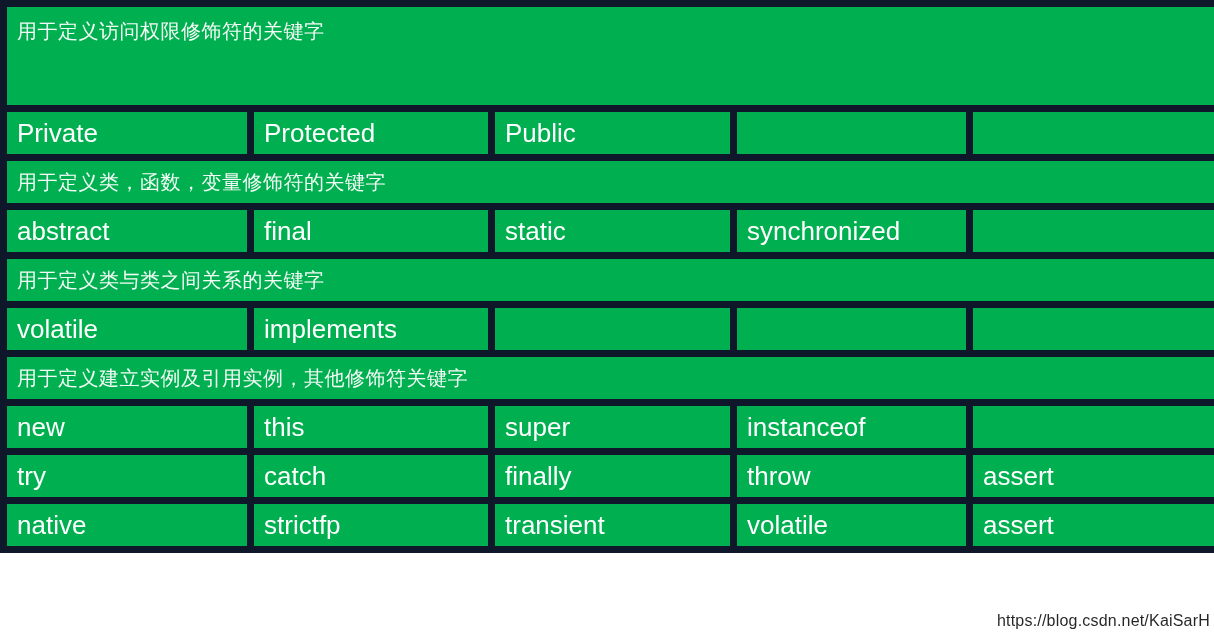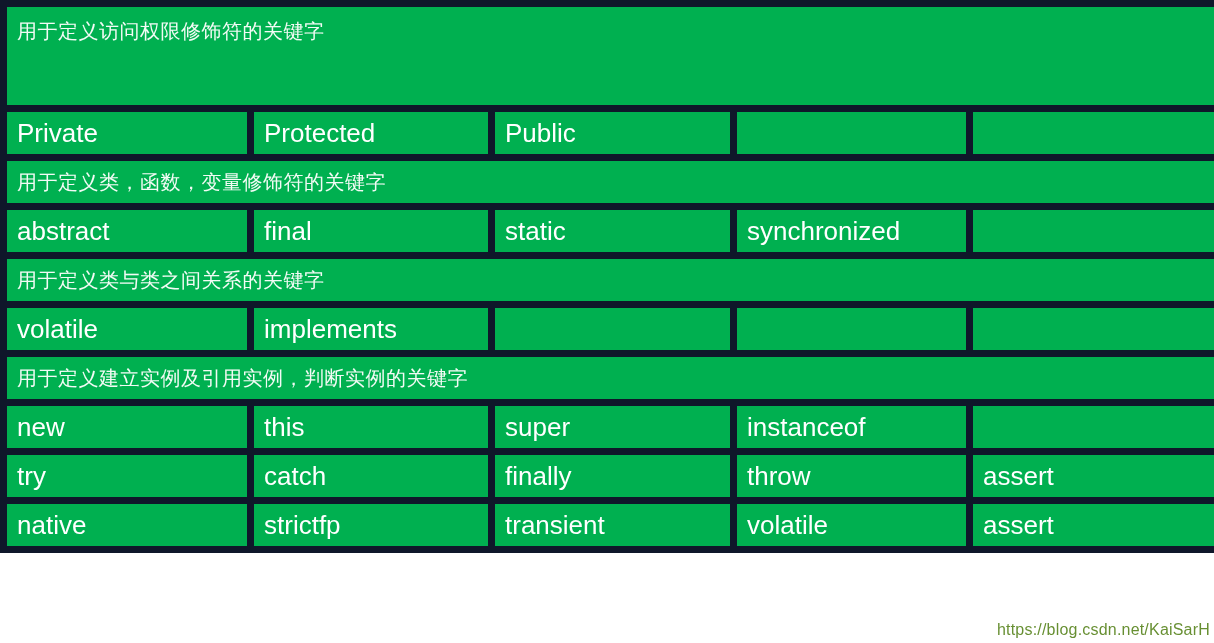--- a/index.html
+++ b/index.html
@@ -74,24 +74,24 @@
   }
 
   .cell-text {
     display: inline-block;
   }
 
   
   .watermark {
     position: absolute;
     right: 4px;
-    bottom: 4px;
+    bottom: 13px;
     font-family: "Liberation Sans", "DejaVu Sans", sans-serif;
     font-size: 16px;
-    color: #4d7c0f;
+    color: #000000;
     opacity: 0.85;
     letter-spacing: 0.2px;
     white-space: nowrap;
     pointer-events: none;
   }
 </style>
 </head>
 <body>
 
 <div id="page">
@@ -140,21 +140,21 @@
       <tr class="keyword-row">
         <td><span class="cell-text">volatile</span></td>
         <td><span class="cell-text">implements</span></td>
         <td><span class="cell-text"></span></td>
         <td><span class="cell-text"></span></td>
         <td><span class="cell-text"></span></td>
       </tr>
 
       <tr class="section-row">
         <td colspan="5">
-          <span class="section-text">用于定义建立实例及引用实例，判断实例的关键字</span>
+          <span class="section-text">用于定义建立实例及引用实例，其他修饰符关键字</span>
         </td>
       </tr>
       <tr class="keyword-row">
         <td><span class="cell-text">new</span></td>
         <td><span class="cell-text">this</span></td>
         <td><span class="cell-text">super</span></td>
         <td><span class="cell-text">instanceof</span></td>
         <td><span class="cell-text"></span></td>
       </tr>
 

